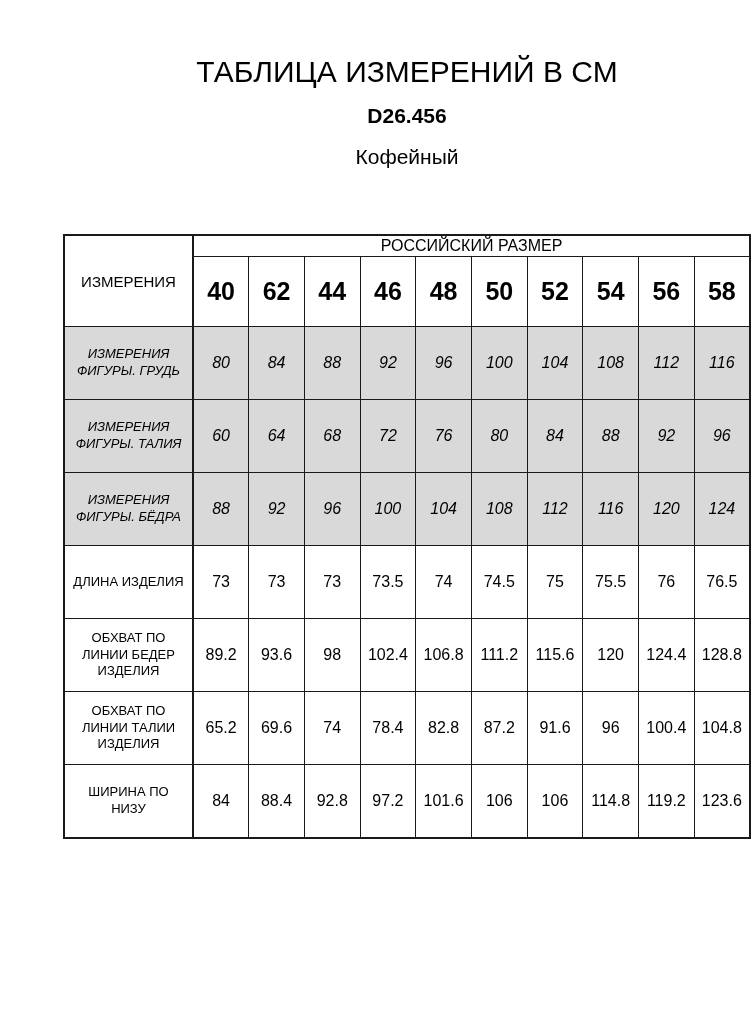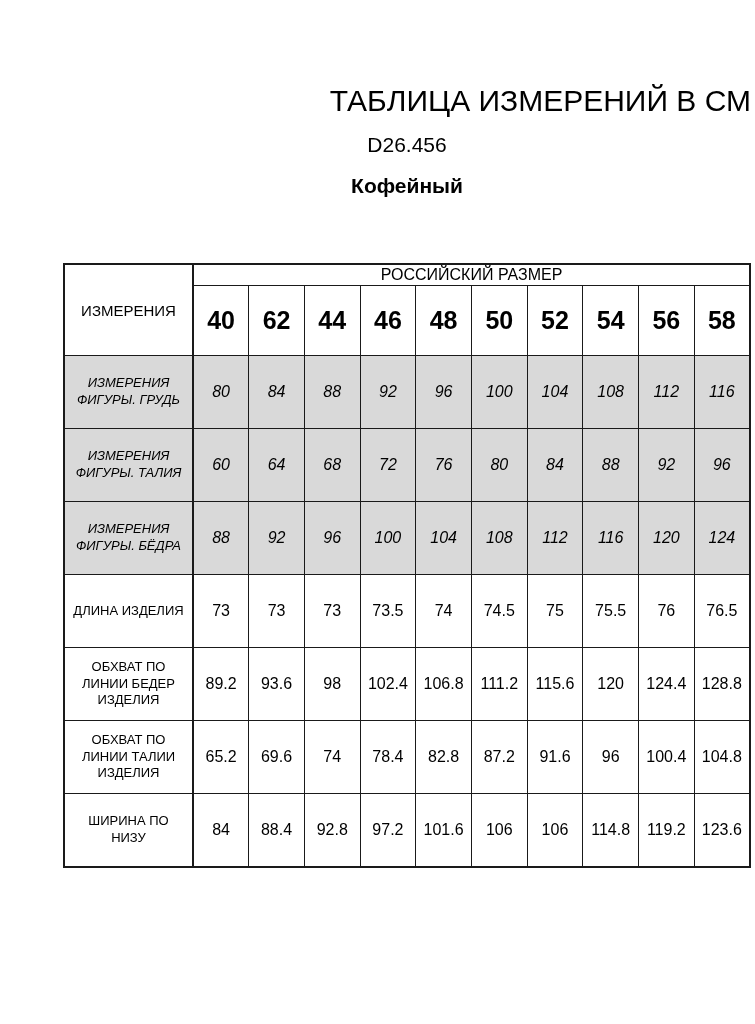--- a/index.html
+++ b/index.html
@@ -4,23 +4,23 @@
 <style>
   html, body { margin: 0; padding: 0; }
   body {
     width: 755px; height: 1024px;
     background: #ffffff; color: #000000;
     font-family: "Liberation Sans", sans-serif;
     overflow: hidden;
   }
   .content { margin-left: 63px; width: 688px; text-align: center; }
 
-  .title   { margin: 0; padding-top: 84px; font-size: 30px; font-weight: 400; line-height: 1.1; text-align: right; }
-  .article { margin: 16px 0 17px 0; font-size: 21px; font-weight: 400; }
-  .colorname { margin: 14px 0 0 0; font-size: 21px; font-weight: 700; }
+  .title   { margin: 0; padding-top: 55px; font-size: 30px; font-weight: 400; line-height: 1.1; }
+  .article { margin: 16px 0 17px 0; font-size: 21px; font-weight: 700; }
+  .colorname { margin: 14px 0 0 0; font-size: 21px; font-weight: 400; }
   .note    { width: 672px; margin: 22px auto 0 auto; font-size: 21px; line-height: 1.33; }
 
   table.size-table {
     margin-top: 65px;
     border-collapse: collapse;
     width: 688px;
     table-layout: fixed;
     border: 2.5px solid #1a1a1a;
   }
   col.label-col { width: 129px; }

